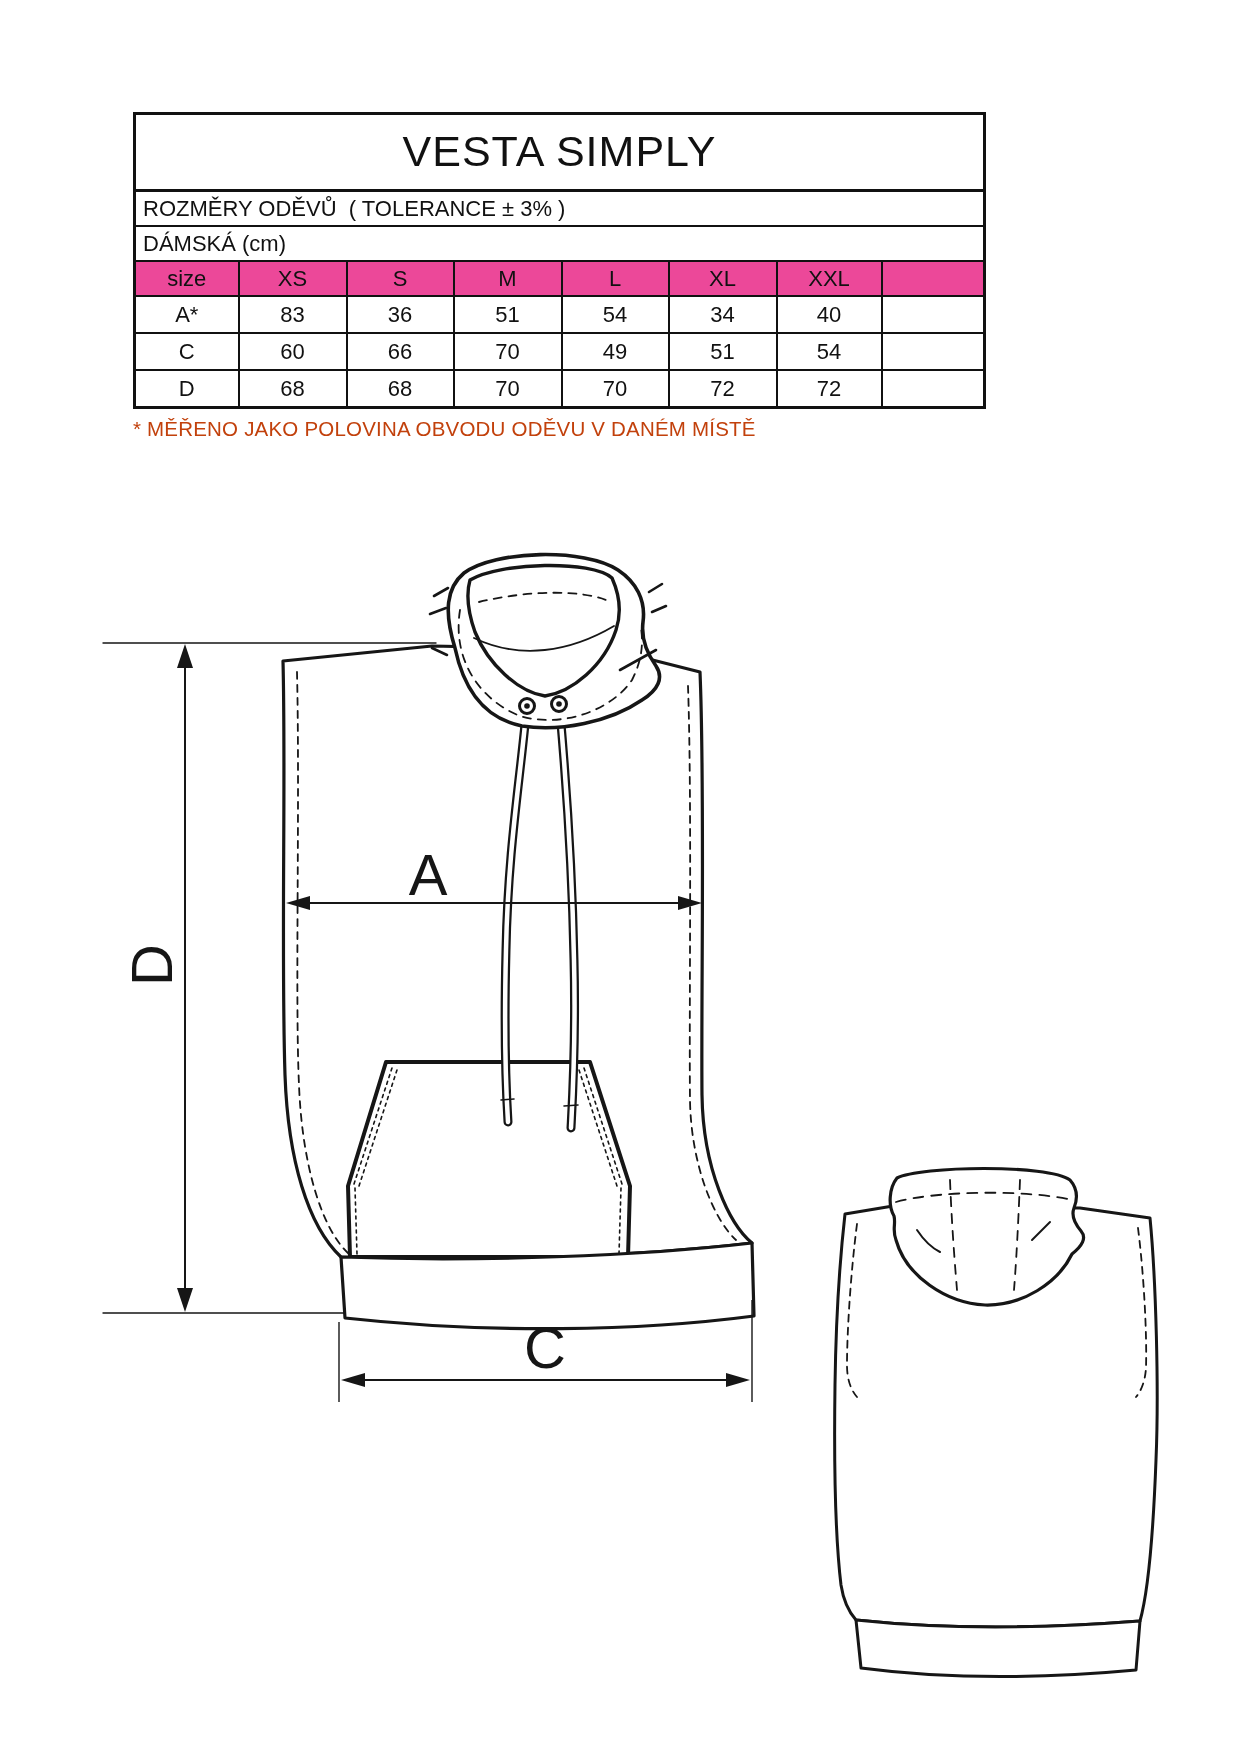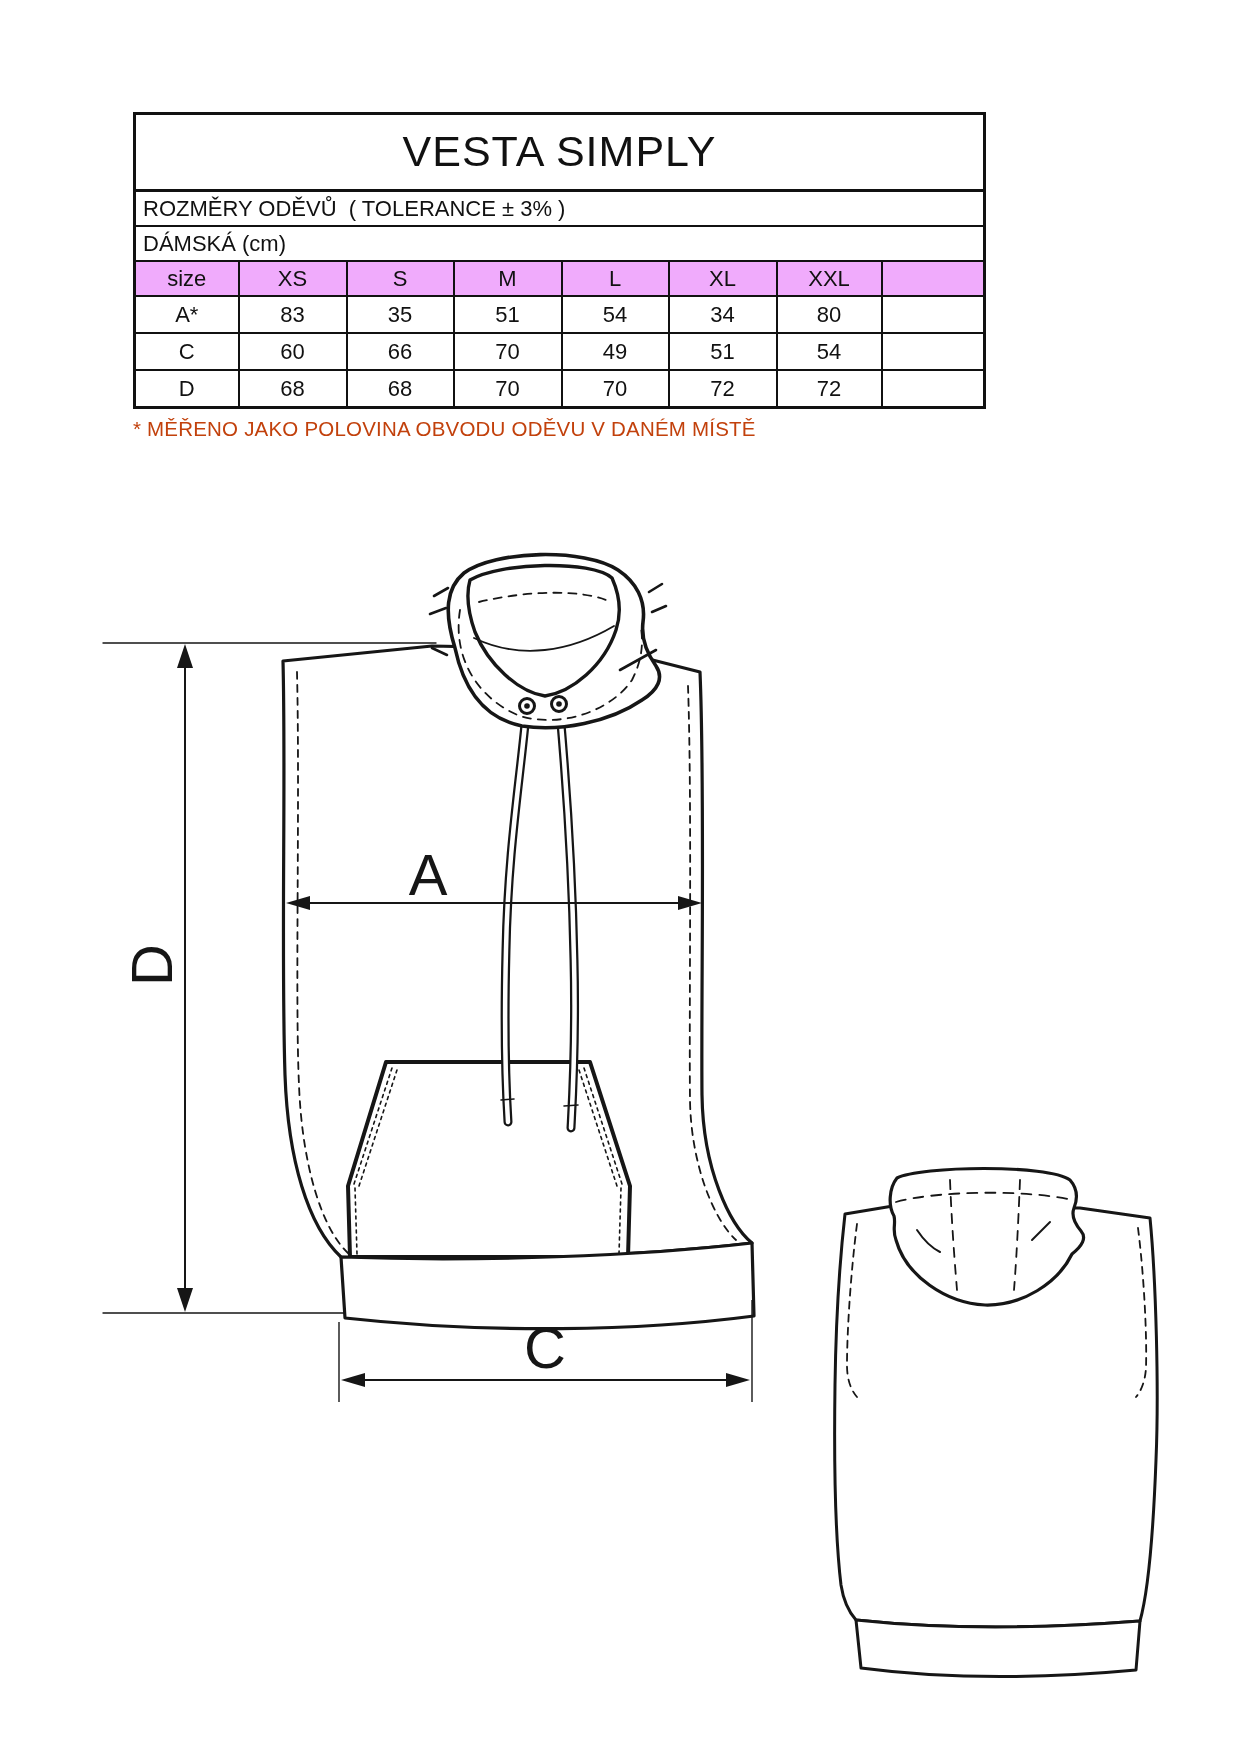--- a/index.html
+++ b/index.html
@@ -22,21 +22,21 @@
     padding:0;line-height:1.25;
     white-space:nowrap;overflow:hidden;
   }
   tr.row-title td{
     height:74px;font-size:43px;letter-spacing:1px;
     border-bottom:3px solid #111;
   }
   tr.row-sub td,tr.row-cat td{
     text-align:left;padding-left:7px;height:33px;font-size:22px;margin-left:40px;
   }
-  tr.row-head td{background:#f0abfc;height:33px;}
+  tr.row-head td{background:#ec4899;height:33px;}
   tr.row-data td{height:35px;}
   .footnote{
     position:absolute;left:133px;top:417px;
     font-size:20.5px;color:#c2410c;letter-spacing:0.2px;
   }
   svg.diagram{position:absolute;left:0;top:0;}
   .dim-label{font-family:"Liberation Sans", sans-serif;font-size:58px;fill:#161616;}
 </style>
 </head>
 <body>
@@ -70,25 +70,25 @@
       <td>S</td>
       <td>M</td>
       <td>L</td>
       <td>XL</td>
       <td>XXL</td>
       <td></td>
     </tr>
     <tr class="row-data">
       <td>A*</td>
       <td>83</td>
-      <td>35</td>
+      <td>36</td>
       <td>51</td>
       <td>54</td>
       <td>34</td>
-      <td>80</td>
+      <td>40</td>
       <td></td>
     </tr>
     <tr class="row-data">
       <td>C</td>
       <td>60</td>
       <td>66</td>
       <td>70</td>
       <td>49</td>
       <td>51</td>
       <td>54</td>

